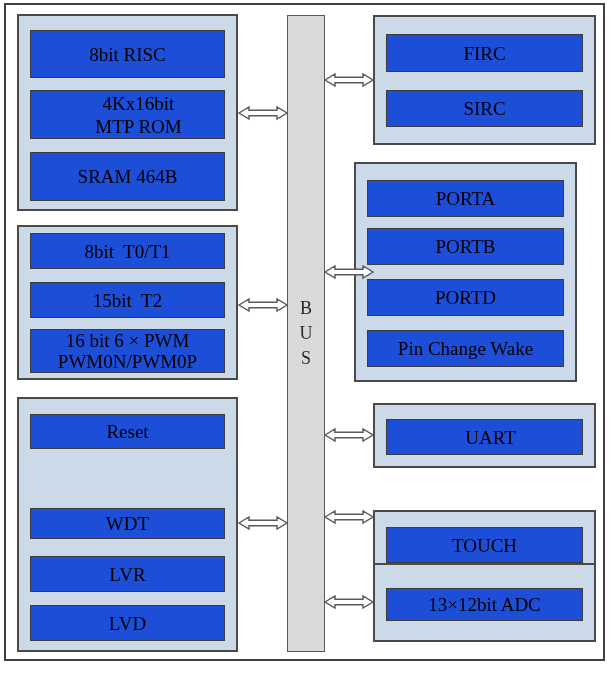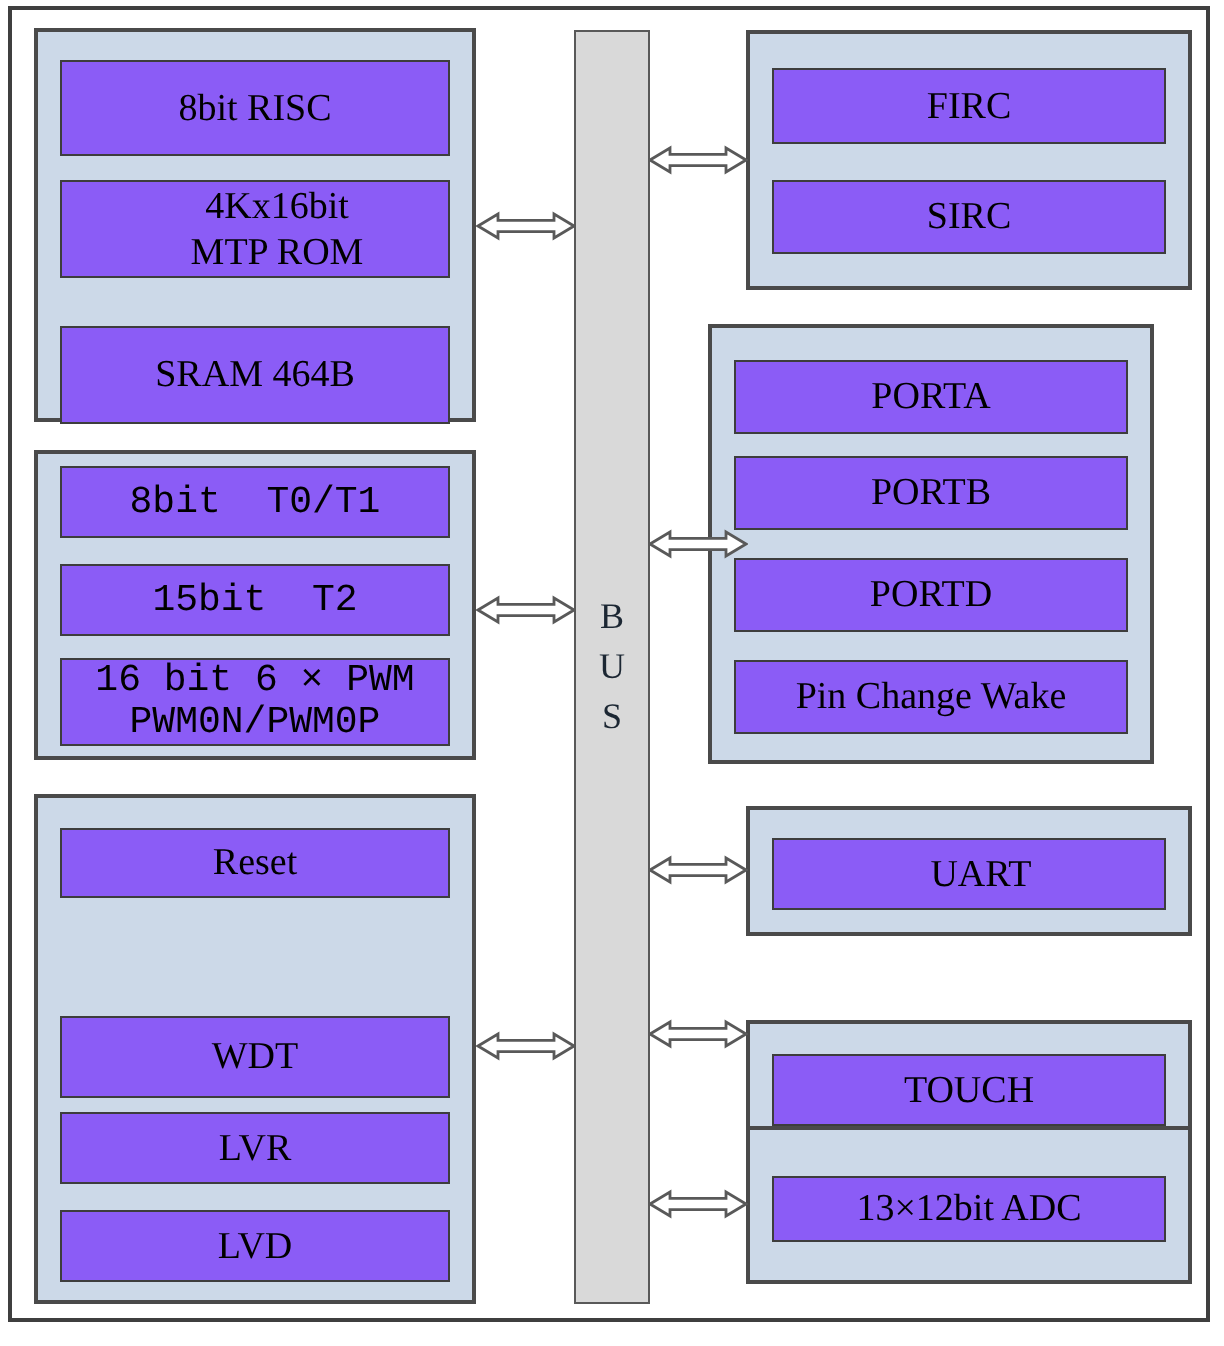--- a/index.html
+++ b/index.html
@@ -10,21 +10,21 @@
   }
   .frame{
     position:absolute;left:4px;top:3px;width:601px;height:658px;
     border:2px solid #3f3f3f;box-sizing:border-box;
   }
   .group{
     position:absolute;background:#ccd9e8;border:2px solid #4a4a4a;
     box-sizing:border-box;
   }
   .box{
-    position:absolute;left:11px;right:11px;background:#8b5cf6;
+    position:absolute;left:11px;right:11px;background:#1d4ed8;
     border:1.5px solid #3d3d3d;box-sizing:border-box;
     display:flex;flex-direction:column;align-items:center;justify-content:center;
     font-size:19px;
   }
   .box .line{white-space:pre;line-height:23px;display:block;text-align:center;}
   .bus{
     position:absolute;left:287px;top:15px;width:38px;height:637px;
     background:#d9d9d9;border:1.5px solid #595959;box-sizing:border-box;
     display:flex;flex-direction:column;align-items:center;justify-content:center;
     font-size:18px;color:#1c2733;
@@ -46,43 +46,43 @@
   </div>
 
   <div class="group" style="left:17px;top:14px;width:221px;height:197px;">
     <div class="box" style="top:14px;height:48px;">
       <span class="line">8bit RISC</span>
     </div>
     <div class="box" style="top:74px;height:49px;padding-left:22px;">
       <span class="line">4Kx16bit</span>
       <span class="line">MTP ROM</span>
     </div>
-    <div class="box" style="top:147px;height:49px;align-items:center;">
+    <div class="box" style="top:136px;height:49px;align-items:center;">
       <span class="line">SRAM 464B</span>
     </div>
   </div>
 
-  <div class="group" style="left:17px;top:225px;width:221px;height:155px;font-family:Liberation Mono, monospace;">
+  <div class="group" style="left:17px;top:225px;width:221px;height:155px;">
     <div class="box" style="top:6px;height:36px;">
       <span class="line">8bit  T0/T1</span>
     </div>
     <div class="box" style="top:55px;height:36px;">
       <span class="line">15bit  T2</span>
     </div>
     <div class="box" style="top:102px;height:44px;">
       <span class="line" style="line-height:21px;">16 bit 6 × PWM</span>
       <span class="line" style="line-height:21px;">PWM0N/PWM0P</span>
     </div>
   </div>
 
   <div class="group" style="left:17px;top:397px;width:221px;height:255px;">
     <div class="box" style="top:15px;height:35px;">
       <span class="line">Reset</span>
     </div>
-    <div class="box" style="top:109px;height:41px;">
+    <div class="box" style="top:109px;height:31px;">
       <span class="line">WDT</span>
     </div>
     <div class="box" style="top:157px;height:36px;">
       <span class="line">LVR</span>
     </div>
     <div class="box" style="top:206px;height:36px;">
       <span class="line">LVD</span>
     </div>
   </div>
 

